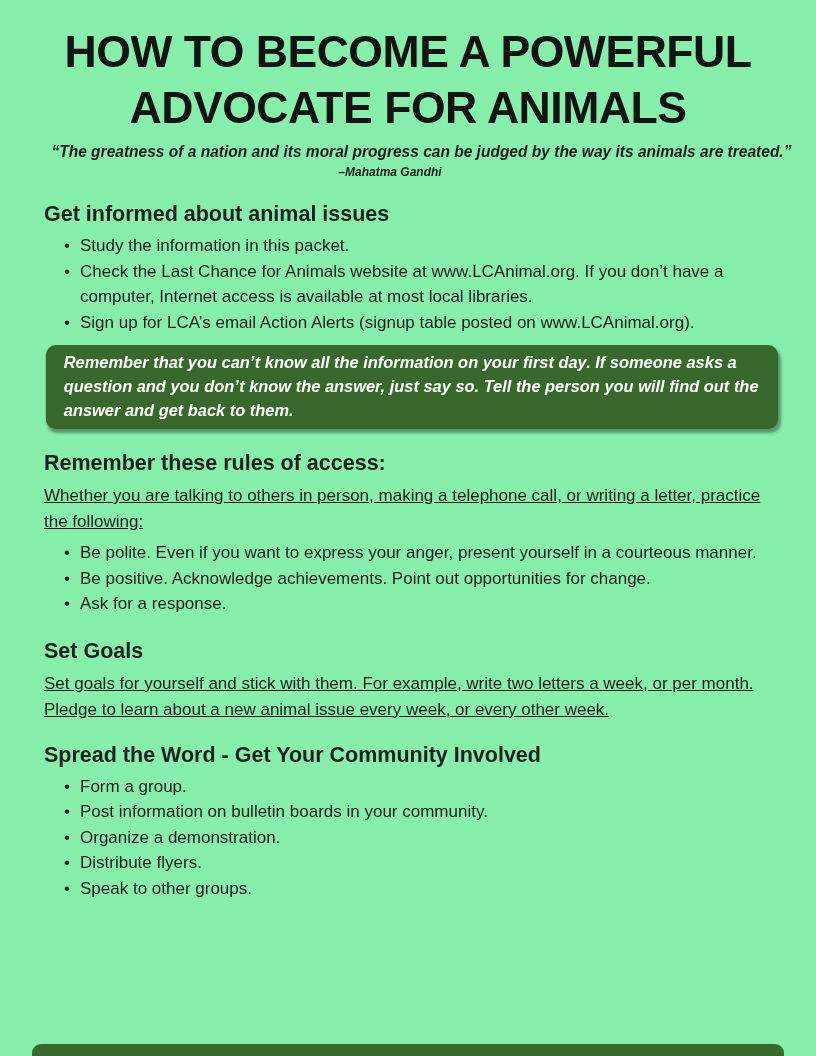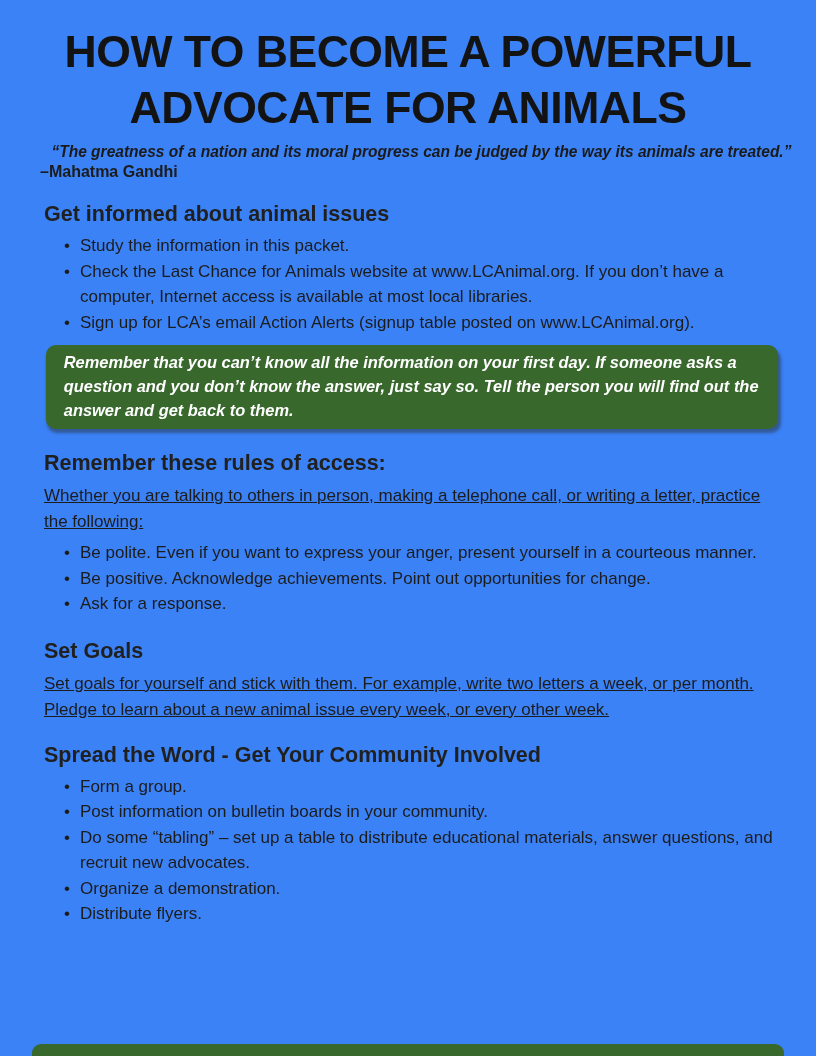--- a/index.html
+++ b/index.html
@@ -1,21 +1,21 @@
 <!DOCTYPE html>
 <html><head>
 <meta charset="utf-8">
 <style>
   html,body{margin:0;padding:0;background:#ffffff;}
   .page{
     position:relative;
     width:816px;height:1056px;
     box-sizing:border-box;
     padding:24px 40px 0 40px;
-    background:#3b82f6;
+    background:#86efac;
     font-family:"Liberation Sans", sans-serif;
     color:#1c1c1c;
     overflow:hidden;
   }
   .title{
     text-align:center;
     font-weight:bold;
     font-size:45px;
     line-height:56px;
     letter-spacing:-0.5px;
@@ -25,24 +25,25 @@
   .quote-wrap{
     margin-top:6px;
     font-style:italic;
     font-weight:bold;
     font-size:16px;
     line-height:20px;
     color:#1a1a1a;
   }
   .quote-text{white-space:nowrap;display:inline-block;transform:scaleX(0.97);}
   .quote-attribution{
-    text-align:left;
+    text-align:center;
     padding-right:36px;
+    font-style:italic;
     font-weight:bold;
-    font-size:16px;
+    font-size:12px;
     line-height:20px;
   }
   h2.sec{
     margin:18px 0 0 4px;
     font-size:21.5px;
     line-height:28px;
     font-weight:bold;
     color:#202020;
   }
   h2.sec.tight{margin-top:20px;}
@@ -131,20 +132,20 @@
     <li>Ask for a response.</li>
   </ul>
 
   <h2 class="sec tight">Set Goals</h2>
   <div class="body-text">Set goals for yourself and stick with them. For example, write two letters a week, or per month. Pledge to learn about a new animal issue every week, or every other week.</div>
 
   <h2 class="sec">Spread the Word - Get Your Community Involved</h2>
   <ul class="bullets">
     <li>Form a group.</li>
     <li>Post information on bulletin boards in your community.</li>
-    <li>Do some “tabling” – set up a table to distribute educational materials, answer questions, and recruit new advocates.</li>
     <li>Organize a demonstration.</li>
     <li>Distribute flyers.</li>
+    <li>Speak to other groups.</li>
   </ul>
 
   <div class="bottom-strip"></div>
 
 </div>
 
 </body></html>

